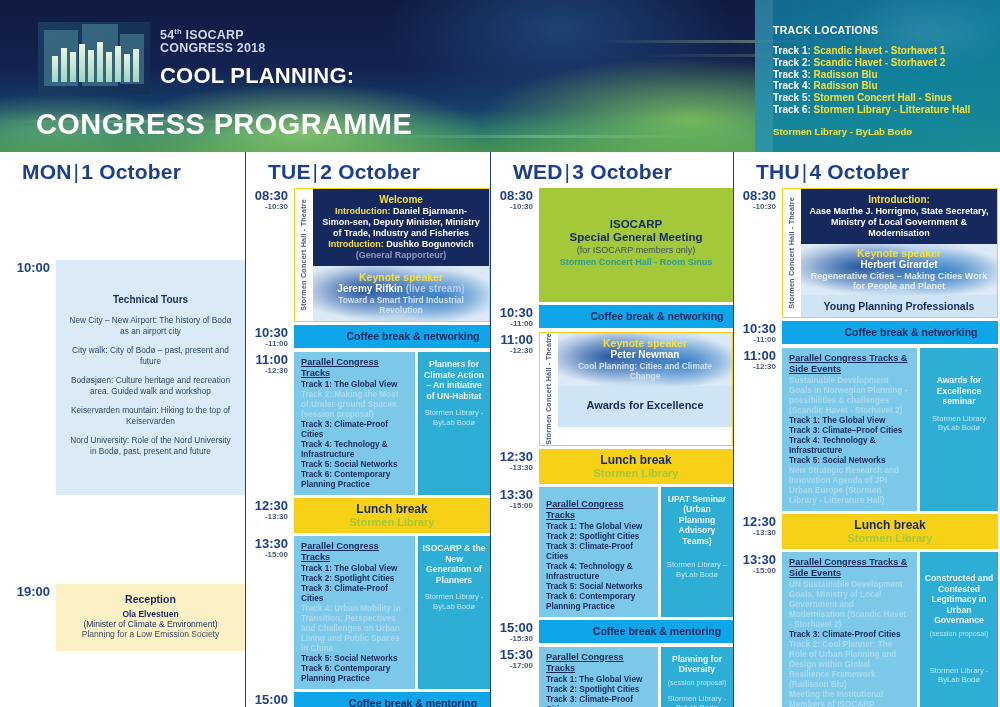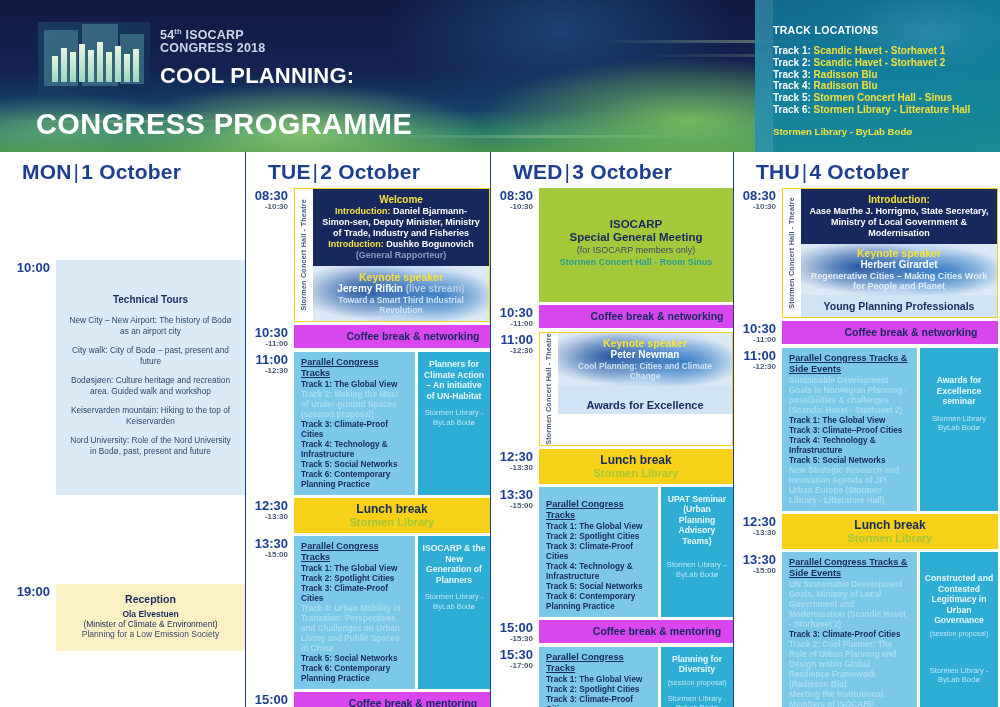--- a/index.html
+++ b/index.html
@@ -115,21 +115,21 @@
     color: #1c3f8f;
   }
   .time .t1 { font-size: 13px; font-weight: bold; line-height: 13px; }
   .time .t2 { font-size: 8px; font-weight: bold; line-height: 10px; color: #4a5a7a; }
   .mon .time { width: 52px; min-width: 52px; }
 
   .cell { flex: 1; position: relative; }
 
   
   .blk { position: relative; padding: 5px 6px; }
-  .blk-yellow { background: #d946ef; padding-left: 48px; }
+  .blk-yellow { background: #0ea5e9; padding-left: 48px; }
   .blk-gold   { background: #f7d117; }
   .blk-green  { background: #a3c93a; }
   .blk-lblue  { background: #cfe4f5; }
 
   .ctr { text-align: center; }
   .b-title { font-weight: bold; font-size: 10.5px; color: #16295e; line-height: 13px; }
   .b-sub   { font-size: 9px; color: #3b4a68; line-height: 12px; }
   .b-loc   { font-size: 9px; font-weight: bold; color: #2c9c8f; line-height: 12px; }
 
   
@@ -447,21 +447,21 @@
           <div class="kbox">
             <div class="kside">
                 <span>Stormen Concert Hall - Theatre</span>
               </div>
             <div class="kmain">
               <div class="kwash" style="padding:4px 6px 5px">
                 <div class="lbl">Keynote speaker</div>
                 <div class="nm">Peter Newman</div>
                 <div class="ttl">Cool Planning: Cities and Climate Change</div>
               </div>
-              <div class="blk blk-lblue ctr" style="padding:13px 6px 2px">
+              <div class="blk blk-lblue ctr" style="padding:13px 6px 15px">
                 <div class="b-title" style="font-size:11px">Awards for Excellence</div>
               </div>
             </div>
           </div>
         </div>
       </div>
 
       <div class="row">
         <div class="time">
           <div class="t1">12:30</div>

